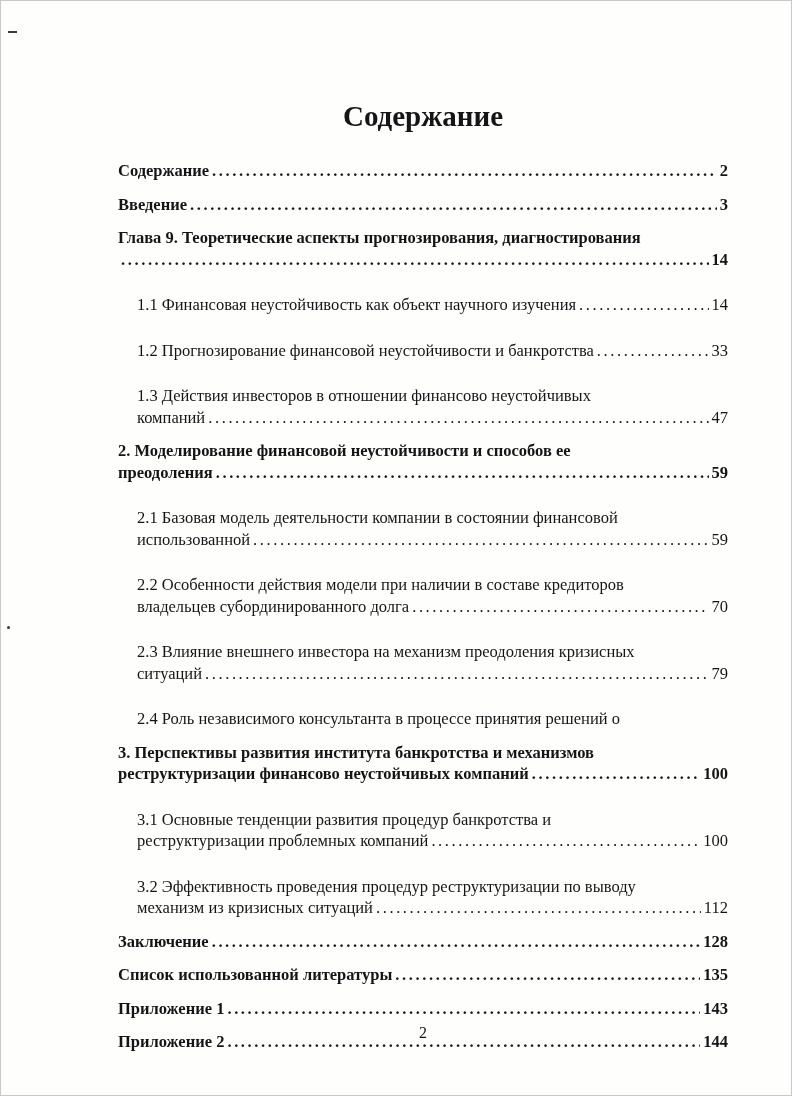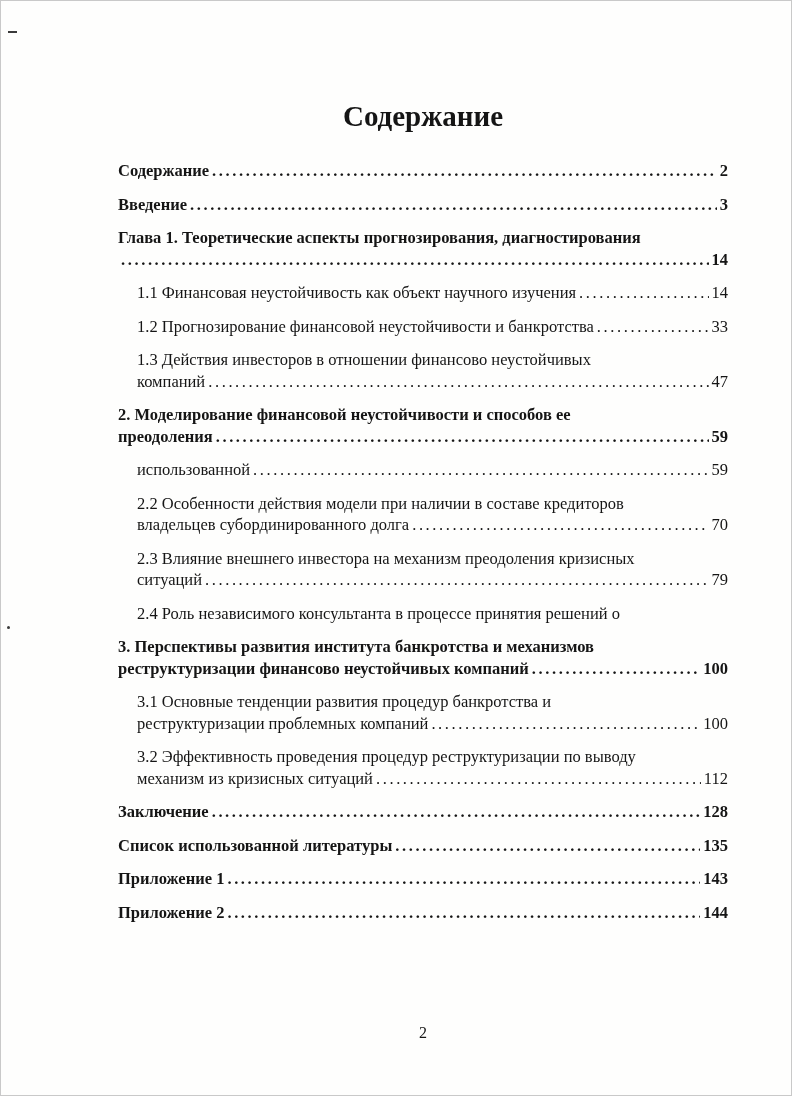--- a/index.html
+++ b/index.html
@@ -32,21 +32,21 @@
     font-weight: bold;
     font-size: 29px;
     margin-bottom: 27px;
   }
   .toc { font-size: 16.5px; }
   .entry {
     line-height: 21.5px;
     margin-bottom: 12px;
   }
   .entry.bold { font-weight: bold; }
-  .entry.indent { margin-left: 19px; }
+  .entry.indent { margin-left: 19px; margin-top: 24px; }
   .entry-line { white-space: nowrap; }
   .entry-last { display: flex; align-items: baseline; }
   .lbl { white-space: nowrap; flex: 0 0 auto; }
   .leader {
     flex: 1 1 auto;
     min-width: 10px;
     overflow: hidden;
     white-space: nowrap;
     margin: 0 3px;
   }
@@ -82,21 +82,21 @@
           </div>
         </div>
         <div class="entry bold">
           <div class="entry-last">
             <span class="lbl">Введение</span>
             <span class="leader"></span>
             <span class="pg">3</span>
           </div>
         </div>
         <div class="entry bold">
-          <div class="entry-line">Глава 1. Теоретические аспекты прогнозирования, диагностирования</div>
+          <div class="entry-line">Глава 9. Теоретические аспекты прогнозирования, диагностирования</div>
           <div class="entry-last">
             <span class="leader"></span>
             <span class="pg">14</span>
           </div>
         </div>
         <div class="entry indent">
           <div class="entry-last">
             <span class="lbl">1.1 Финансовая неустойчивость как объект научного изучения</span>
             <span class="leader"></span>
             <span class="pg">14</span>
@@ -119,20 +119,21 @@
         </div>
         <div class="entry bold">
           <div class="entry-line">2. Моделирование финансовой неустойчивости и способов ее</div>
           <div class="entry-last">
             <span class="lbl">преодоления</span>
             <span class="leader"></span>
             <span class="pg">59</span>
           </div>
         </div>
         <div class="entry indent">
+          <div class="entry-line">2.1 Базовая модель деятельности компании в состоянии финансовой</div>
           <div class="entry-last">
             <span class="lbl">использованной</span>
             <span class="leader"></span>
             <span class="pg">59</span>
           </div>
         </div>
         <div class="entry indent">
           <div class="entry-line">2.2 Особенности действия модели при наличии в составе кредиторов</div>
           <div class="entry-last">
             <span class="lbl">владельцев субординированного долга</span>

